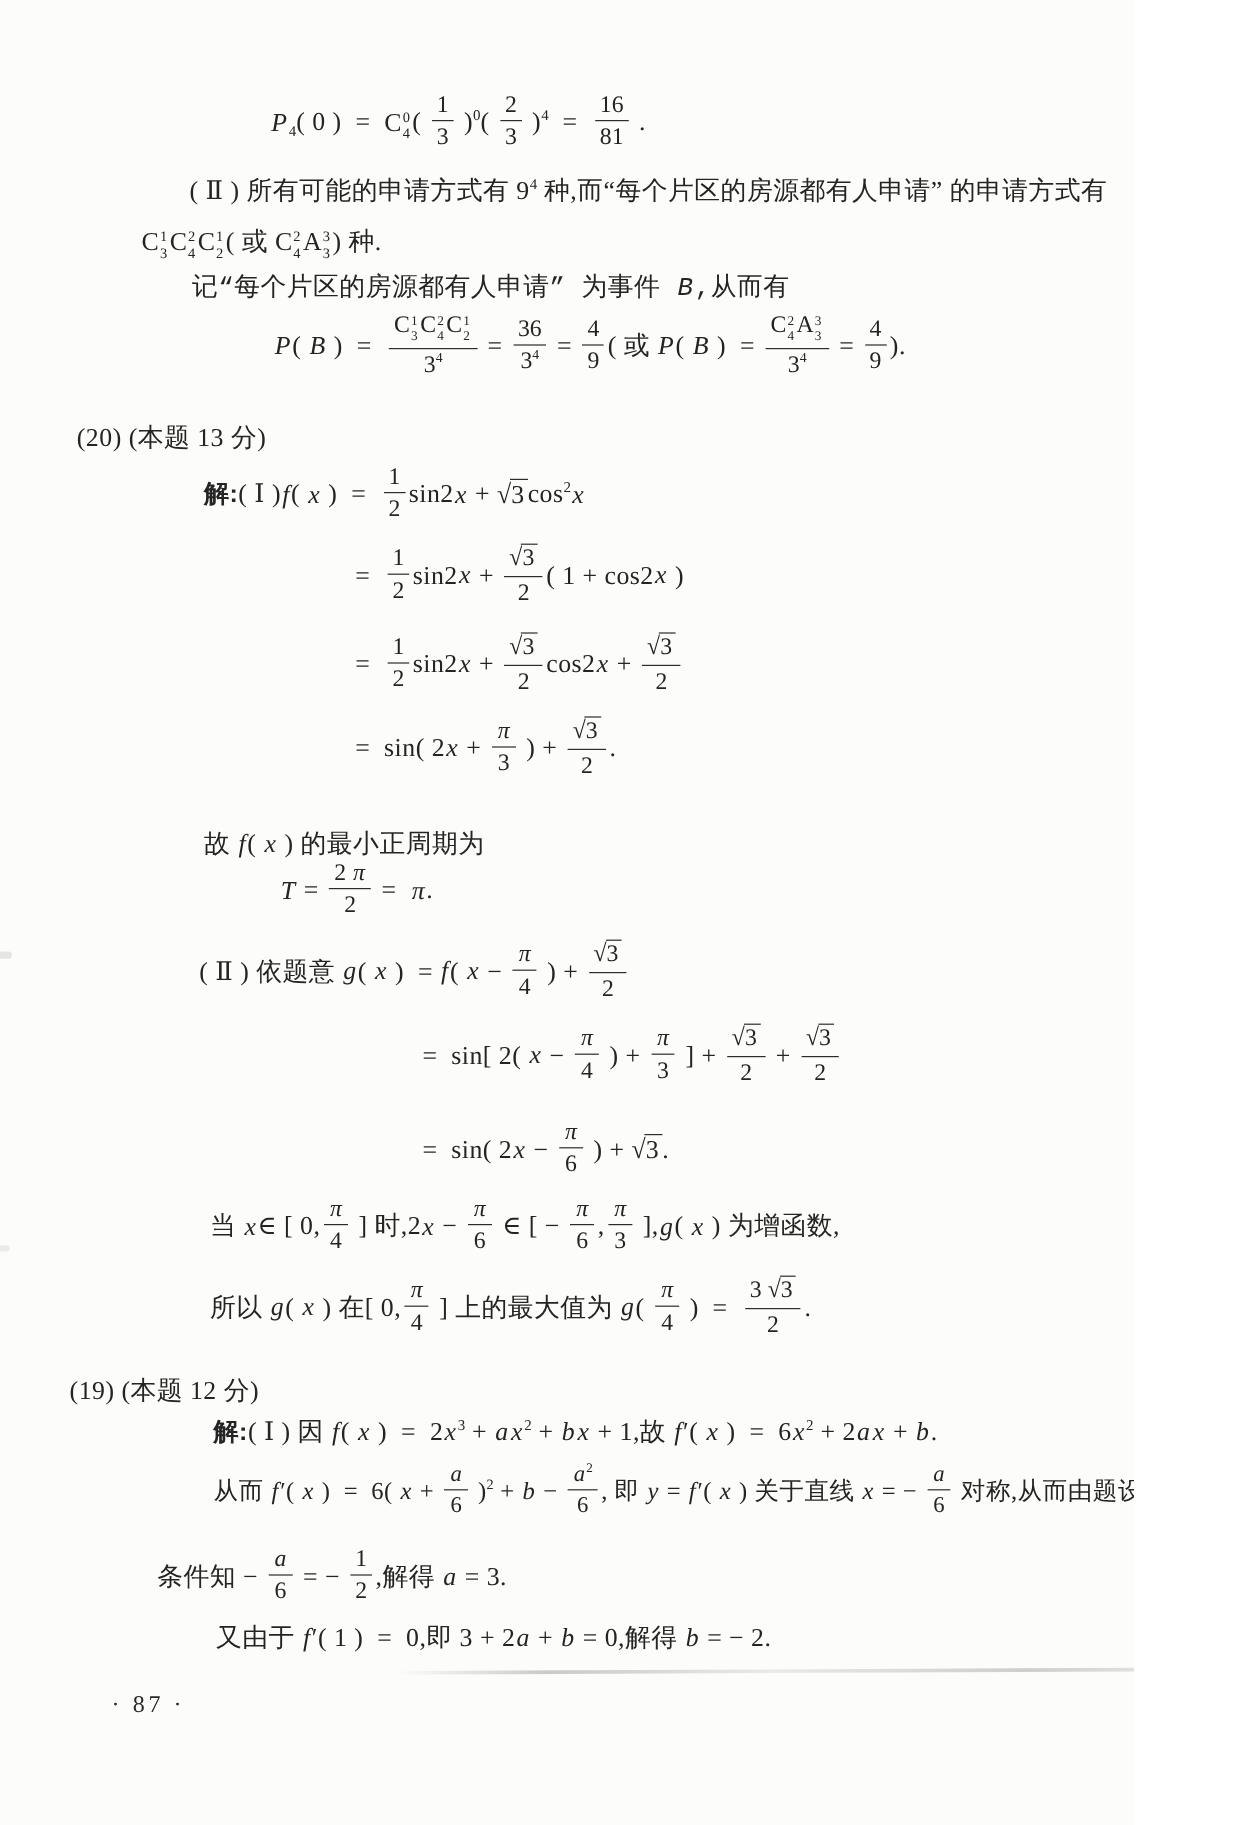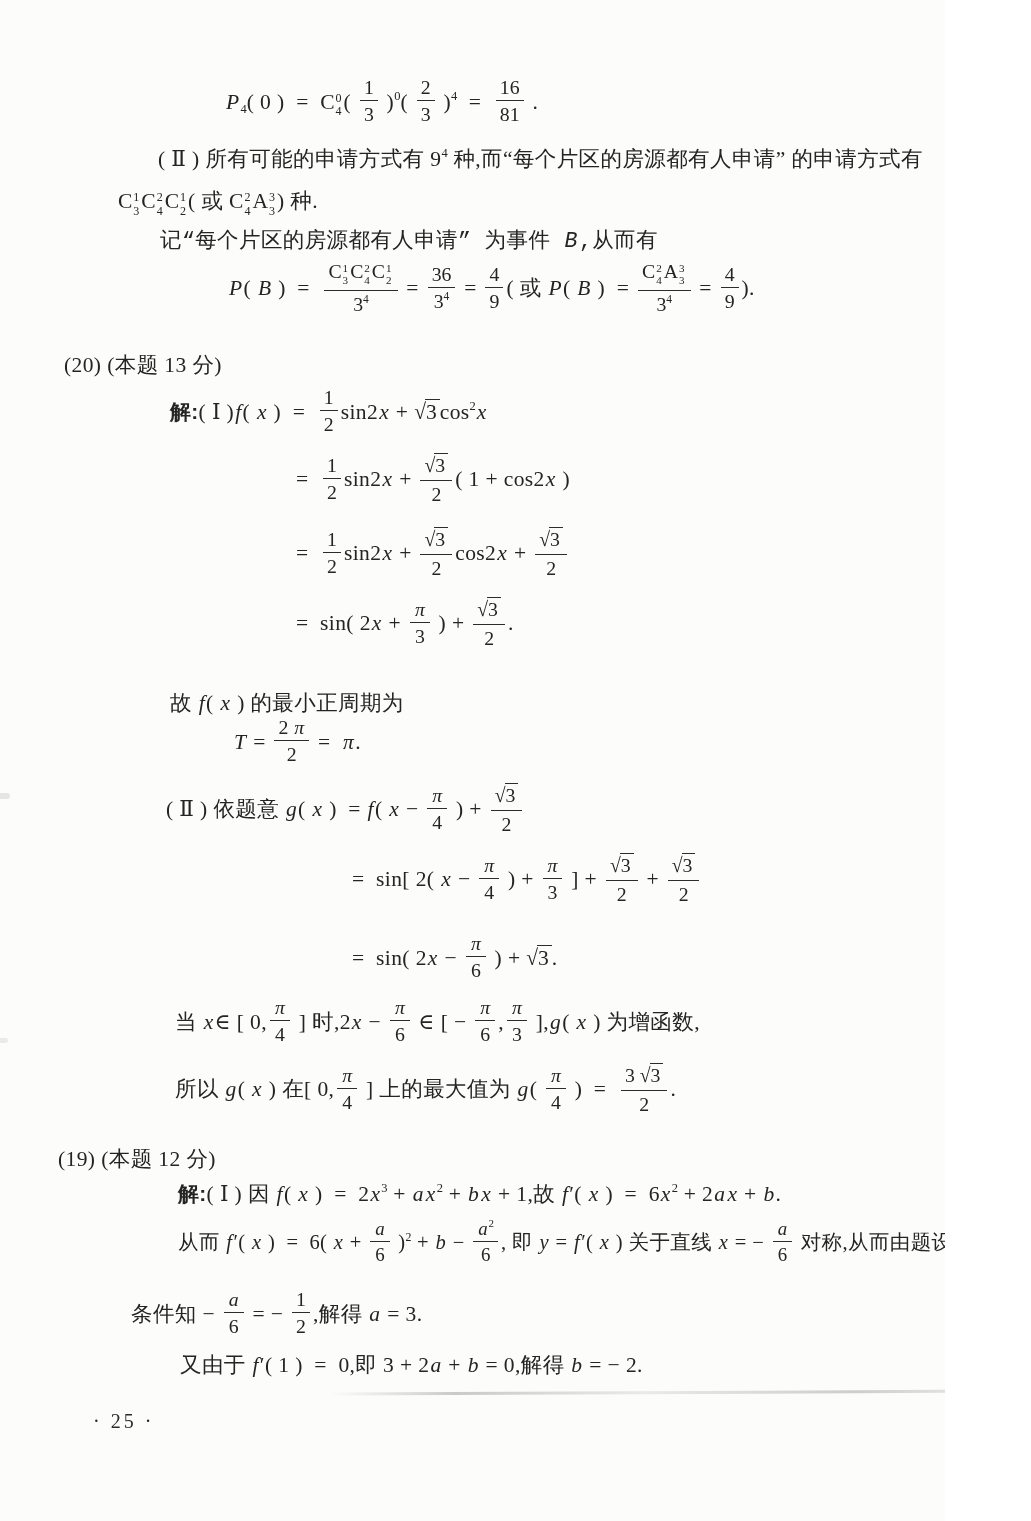--- a/index.html
+++ b/index.html
@@ -69,17 +69,17 @@
       <div class="line" style="left: 352px; top: 856px;"><span class="run">=  sin[ 2( </span><span class="var">x</span><span class="run"> − </span><span class="frac"><span class="num"><span class="var">π</span></span><span class="den"><span class="run">4</span></span></span><span class="run"> ) + </span><span class="frac"><span class="num"><span class="var">π</span></span><span class="den"><span class="run">3</span></span></span><span class="run"> ] + </span><span class="frac"><span class="num"><span class="sqrt"><span class="rad">√</span><span class="vinculum"><span class="run">3</span></span></span></span><span class="den"><span class="run">2</span></span></span><span class="run"> + </span><span class="frac"><span class="num"><span class="sqrt"><span class="rad">√</span><span class="vinculum"><span class="run">3</span></span></span></span><span class="den"><span class="run">2</span></span></span></div>
       <div class="line" style="left: 352px; top: 936px;"><span class="run">=  sin( 2</span><span class="var">x</span><span class="run"> − </span><span class="frac"><span class="num"><span class="var">π</span></span><span class="den"><span class="run">6</span></span></span><span class="run"> ) + </span><span class="sqrt"><span class="rad">√</span><span class="vinculum"><span class="run">3</span></span></span><span class="run">.</span></div>
       <div class="line" style="left: 175px; top: 1000px;"><span class="run">当 </span><span class="var">x</span><span class="run">∈ [ 0,</span><span class="frac"><span class="num"><span class="var">π</span></span><span class="den"><span class="run">4</span></span></span><span class="run"> ] 时,2</span><span class="var">x</span><span class="run"> − </span><span class="frac"><span class="num"><span class="var">π</span></span><span class="den"><span class="run">6</span></span></span><span class="run"> ∈ [ − </span><span class="frac"><span class="num"><span class="var">π</span></span><span class="den"><span class="run">6</span></span></span><span class="run">,</span><span class="frac"><span class="num"><span class="var">π</span></span><span class="den"><span class="run">3</span></span></span><span class="run"> ],</span><span class="var">g</span><span class="run">( </span><span class="var">x</span><span class="run"> ) 为增函数,</span></div>
       <div class="line" style="left: 175px; top: 1066px;"><span class="run">所以 </span><span class="var">g</span><span class="run">( </span><span class="var">x</span><span class="run"> ) 在[ 0,</span><span class="frac"><span class="num"><span class="var">π</span></span><span class="den"><span class="run">4</span></span></span><span class="run"> ] 上的最大值为 </span><span class="var">g</span><span class="run">( </span><span class="frac"><span class="num"><span class="var">π</span></span><span class="den"><span class="run">4</span></span></span><span class="run"> )  =  </span><span class="frac"><span class="num"><span class="run">3 </span><span class="sqrt"><span class="rad">√</span><span class="vinculum"><span class="run">3</span></span></span></span><span class="den"><span class="run">2</span></span></span><span class="run">.</span></div>
       <div class="line" style="left: 58px; top: 1146px;"><span class="run">(19) (本题 12 分)</span></div>
       <div class="line" style="left: 178px; top: 1180px;"><span class="boldrun">解:</span><span class="run">( Ⅰ ) 因 </span><span class="var">f</span><span class="run">( </span><span class="var">x</span><span class="run"> )  =  2</span><span class="var">x</span><sup class="sup"><span class="run">3</span></sup><span class="run"> + </span><span class="var">a</span><span class="var">x</span><sup class="sup"><span class="run">2</span></sup><span class="run"> + </span><span class="var">b</span><span class="var">x</span><span class="run"> + 1,故 </span><span class="var">f</span><span class="run">′( </span><span class="var">x</span><span class="run"> )  =  6</span><span class="var">x</span><sup class="sup"><span class="run">2</span></sup><span class="run"> + 2</span><span class="var">a</span><span class="var">x</span><span class="run"> + </span><span class="var">b</span><span class="run">.</span></div>
       <div class="line" style="left: 178px; top: 1222px; font-size: 20.5px;"><span class="run">从而 </span><span class="var">f</span><span class="run">′( </span><span class="var">x</span><span class="run"> )  =  6( </span><span class="var">x</span><span class="run"> + </span><span class="frac"><span class="num"><span class="var">a</span></span><span class="den"><span class="run">6</span></span></span><span class="run"> )</span><sup class="sup"><span class="run">2</span></sup><span class="run"> + </span><span class="var">b</span><span class="run"> − </span><span class="frac"><span class="num"><span class="var">a</span><sup class="sup"><span class="run">2</span></sup></span><span class="den"><span class="run">6</span></span></span><span class="run">, 即 </span><span class="var">y</span><span class="run"> = </span><span class="var">f</span><span class="run">′( </span><span class="var">x</span><span class="run"> ) 关于直线 </span><span class="var">x</span><span class="run"> = − </span><span class="frac"><span class="num"><span class="var">a</span></span><span class="den"><span class="run">6</span></span></span><span class="run"> 对称,从而由题设</span></div>
       <div class="line" style="left: 131px; top: 1292px;"><span class="run">条件知 − </span><span class="frac"><span class="num"><span class="var">a</span></span><span class="den"><span class="run">6</span></span></span><span class="run"> = − </span><span class="frac"><span class="num"><span class="run">1</span></span><span class="den"><span class="run">2</span></span></span><span class="run">,解得 </span><span class="var">a</span><span class="run"> = 3.</span></div>
       <div class="line" style="left: 180px; top: 1352px;"><span class="run">又由于 </span><span class="var">f</span><span class="run">′( 1 )  =  0,即 3 + 2</span><span class="var">a</span><span class="run"> + </span><span class="var">b</span><span class="run"> = 0,解得 </span><span class="var">b</span><span class="run"> = − 2.</span></div>
     </div>
-  <div class="footer" style="left:93px;top:1410px;">· 25 ·</div>
+  <div class="footer" style="left:93px;top:1410px;">· 87 ·</div>
   <div class="artifact smudge-footer"></div>
   <div class="artifact mark-left-1"></div>
   <div class="artifact mark-left-2"></div>
 </div>
 
 </body></html>

